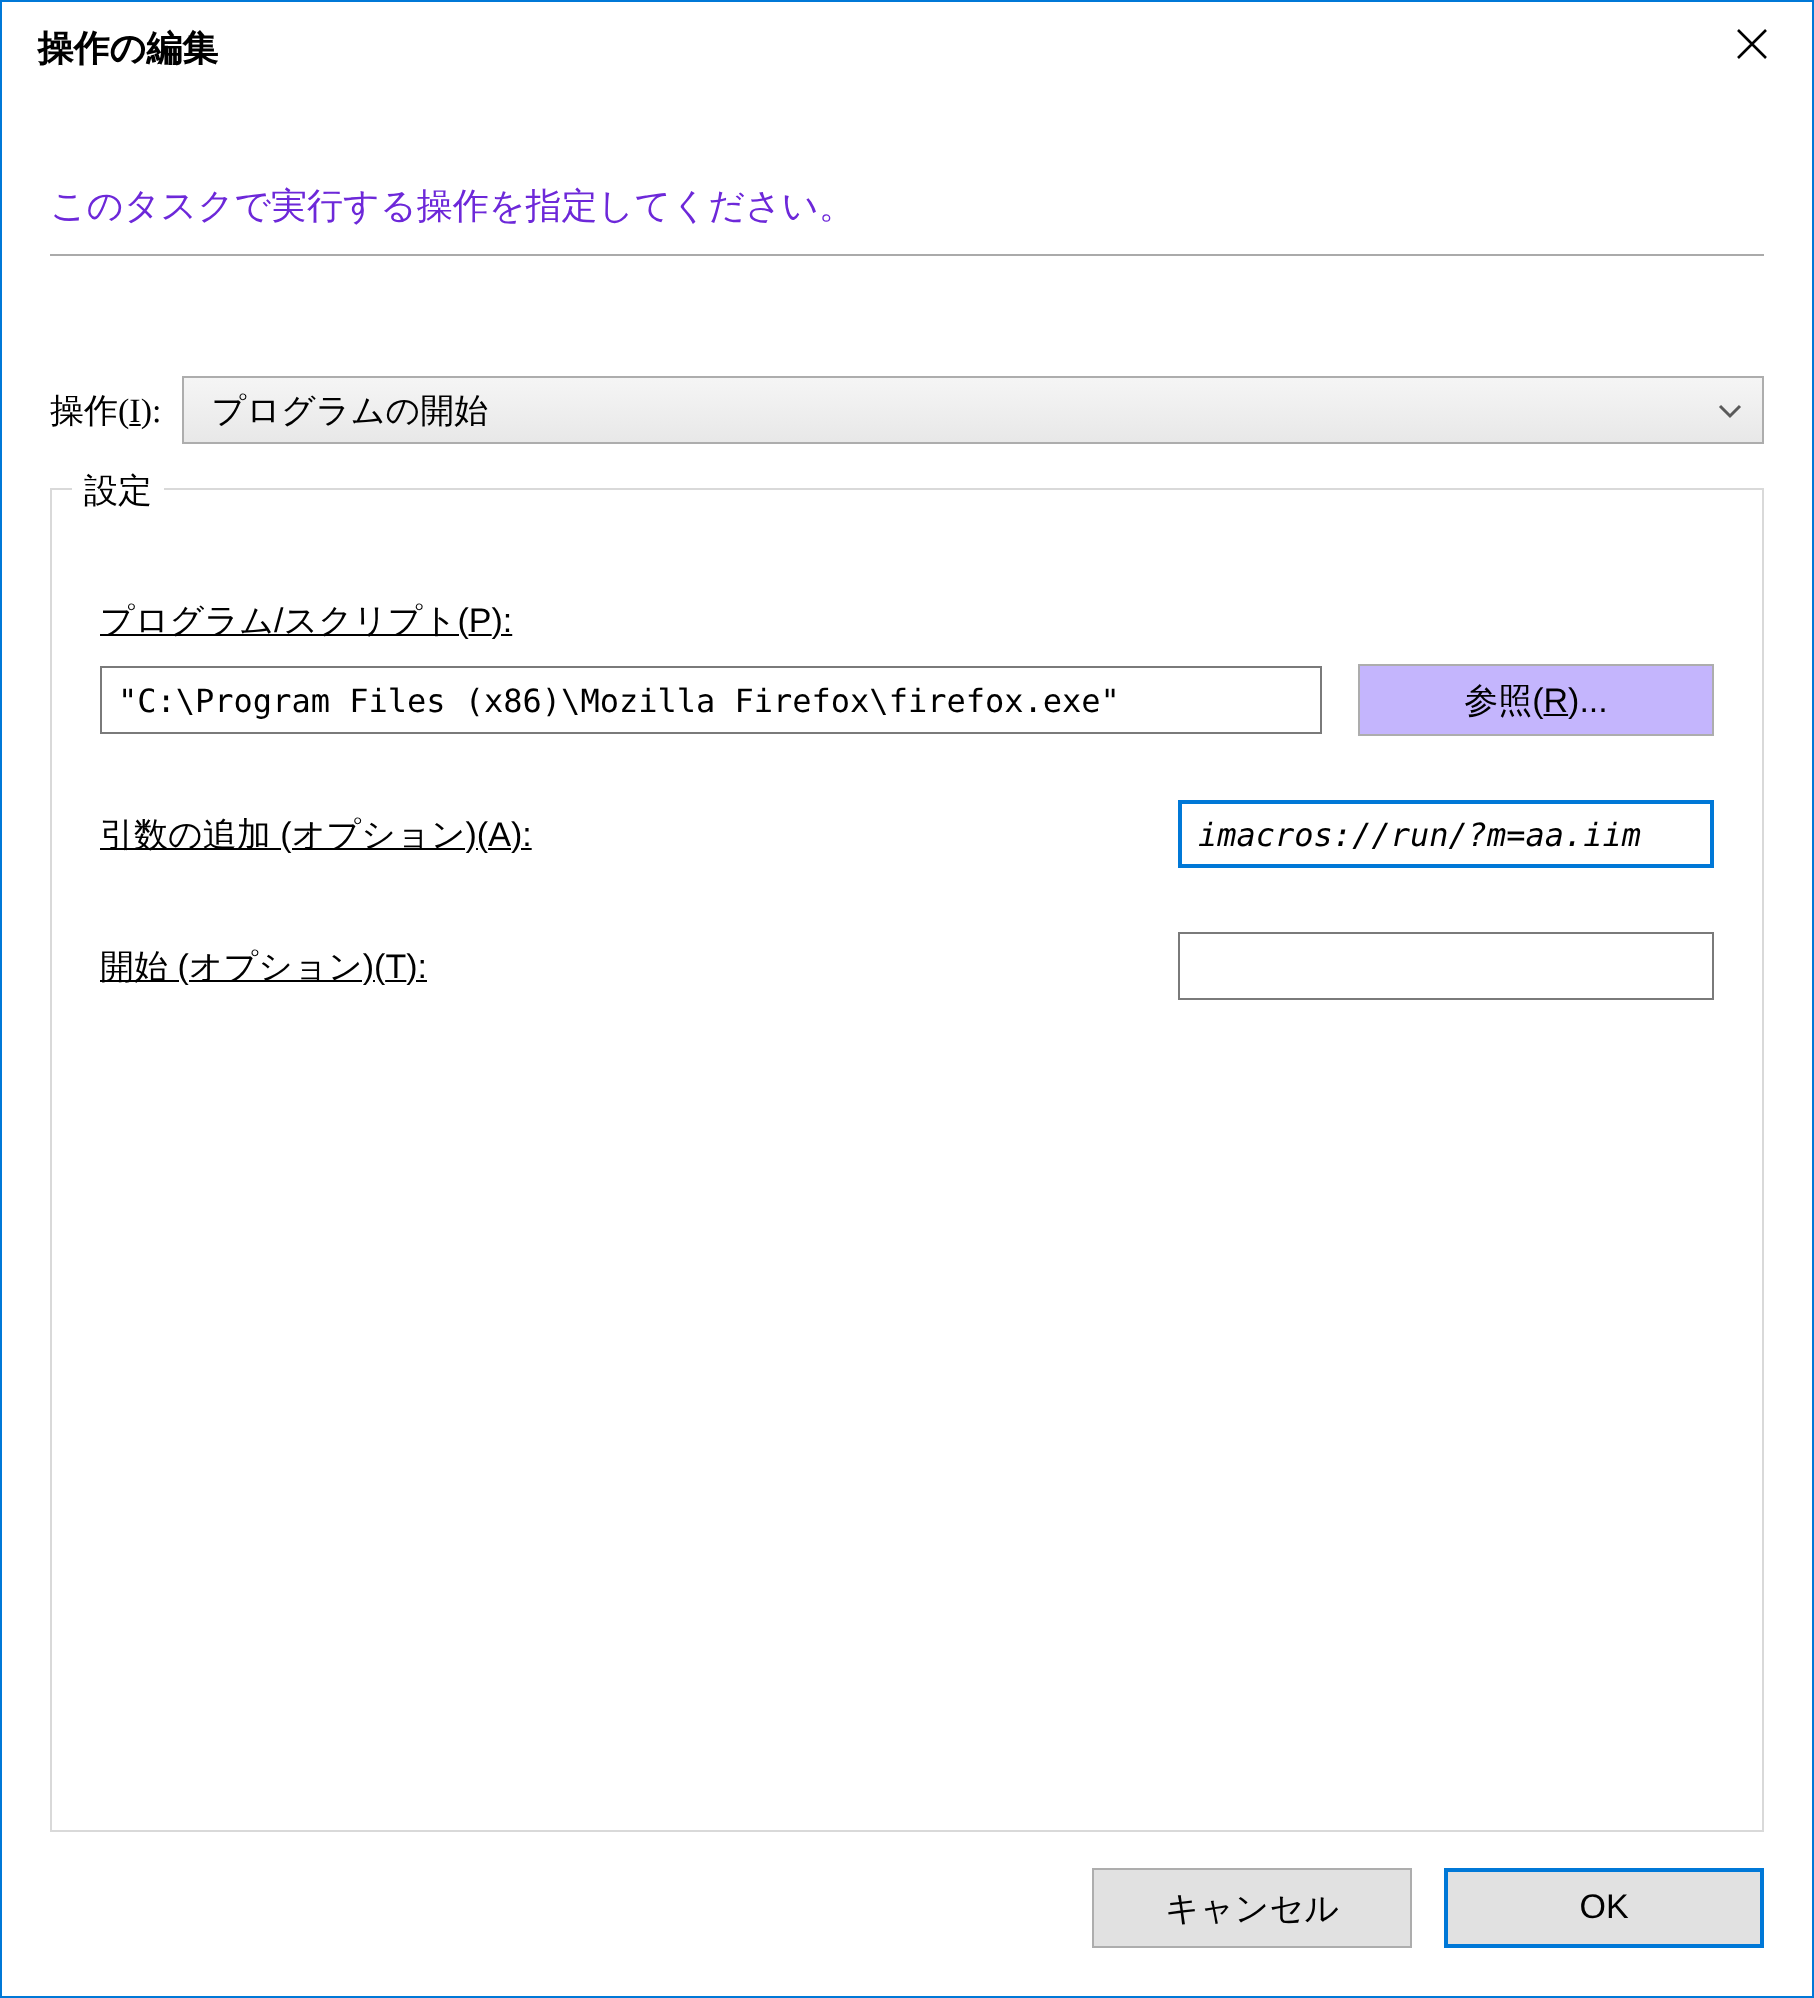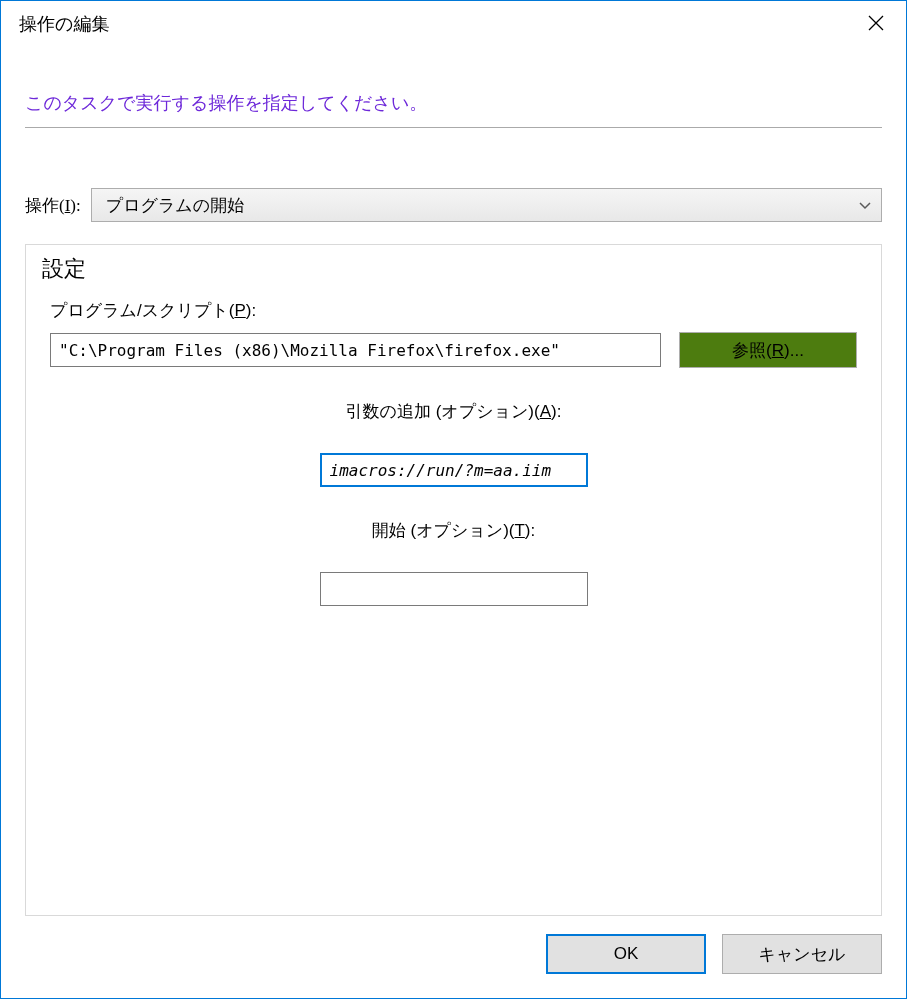--- a/index.html
+++ b/index.html
@@ -25,20 +25,21 @@
       align-items: center;
       justify-content: space-between;
       padding-left: 18px;
       padding-right: 0;
       background: #ffffff;
       border-bottom: 0;
     }
     .title-text {
       font-size: 18px;
       color: #000;
+      font-weight: bold;
     }
     .close-btn {
       width: 60px;
       height: 46px;
       display: flex;
       align-items: center;
       justify-content: center;
       cursor: pointer;
     }
     .close-btn svg { width: 16px; height: 16px; }
@@ -89,29 +90,29 @@
       padding: 26px 24px 24px 24px;
       position: relative;
       flex: 1;
     }
     .legend {
       position: absolute;
       top: -11px;
       left: 10px;
       background: #ffffff;
       padding: 0 6px;
-      font-size: 22px;
-      margin-top: 20px;
+      font-size: 17px;
     }
     .field-block { margin-top: 28px; }
     .field-block:first-child { margin-top: 10px; }
     .field-label {
       font-size: 17px;
       margin-bottom: 10px;
       display: block;
+      text-decoration: underline;
     }
     .inline-row {
       display: flex;
       align-items: center;
       gap: 18px;
     }
     .text-input {
       height: 34px;
       border: 1px solid #7a7a7a;
       background: #ffffff;
@@ -121,31 +122,30 @@
       color: #000;
     }
     .text-input.focused {
       border: 2px solid #0078d7;
       font-style: italic;
     }
     .browse-btn {
       height: 36px;
       width: 178px;
       border: 1px solid #adadad;
-      background: #4d7c0f;
+      background: #c4b5fd;
       font-size: 17px;
       cursor: pointer;
     }
     .two-col {
       display: flex;
       align-items: center;
       justify-content: space-between;
       margin-top: 32px;
       gap: 30px;
-      flex-direction: column;
     }
     .two-col .field-label { margin-bottom: 0; }
     .right-input {
       width: 268px;
     }
     .footer {
       padding: 18px 24px 24px 24px;
       display: flex;
       justify-content: flex-end;
       gap: 16px;
@@ -224,17 +224,17 @@
           <span>開始 (オプション)(</span><span class="u">T</span><span>):</span>
         </span>
         <input type="text" class="text-input right-input" value="" style="">
       </div>
 
     </div>
 
   </div>
 
   <div class="footer">
+    <button class="footer-btn">キャンセル</button>
     <button class="footer-btn primary">OK</button>
-    <button class="footer-btn">キャンセル</button>
   </div>
 
 </div>
 
 </body></html>

